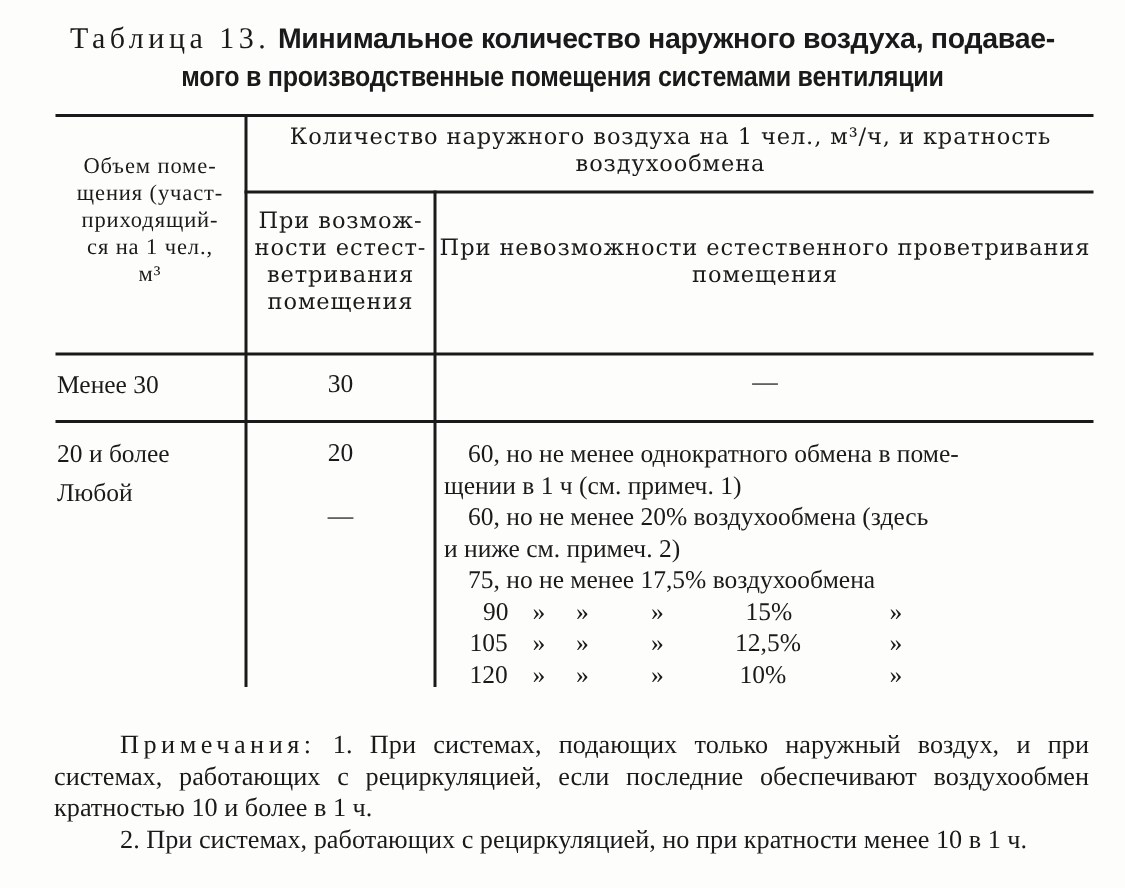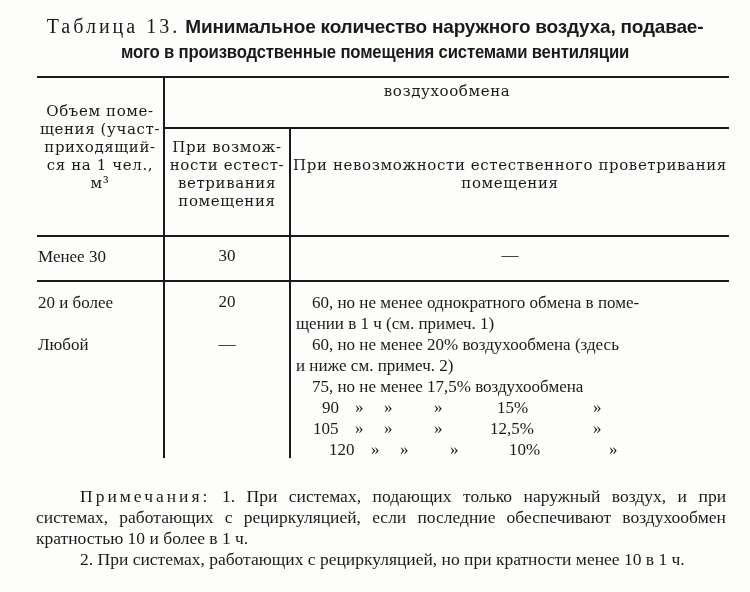--- a/index.html
+++ b/index.html
@@ -39,29 +39,30 @@
   <div class="bold" style="display:block;">мого в производственные помещения системами вентиляции</div>
 </div>
 
 <div class="hline" style="left:37px; top:76px; width:692px;"></div>
 <div class="hline" style="left:163px; top:127px; width:566px;"></div>
 <div class="hline" style="left:37px; top:235px; width:692px;"></div>
 <div class="hline" style="left:37px; top:280px; width:692px;"></div>
 <div class="vline" style="left:163px; top:76px; height:382px;"></div>
 <div class="vline" style="left:289px; top:127px; height:331px;"></div>
 
-<div class="cell" style="left:37px; top:102px; width:126px;">
+<div class="cell" style="left:37px; top:102px; width:126px;font-family:Liberation Serif, serif;">
   <div>Объем поме-</div>
   <div>щения (участ-</div>
   <div>приходящий-</div>
   <div>ся на 1 чел.,</div>
   <div>м³</div>
 </div>
 
 <div class="cell" style="left:165px; top:82px; width:564px;">
+  <div>Количество наружного воздуха на 1 чел., м³/ч, и кратность</div>
   <div>воздухообмена</div>
 </div>
 
 <div class="cell" style="left:165px; top:138px; width:124px;">
   <div>При возмож-</div>
   <div>ности естест-</div>
   <div>ветривания</div>
   <div>помещения</div>
 </div>
 
@@ -74,21 +75,21 @@
 <div class="num" style="left:165px; top:246px; width:124px;">30</div>
 <div class="num" style="left:291px; top:245px; width:438px;">—</div>
 
 <div class="body-txt" style="left:38px; top:292px;">20 и более</div>
 <div class="num" style="left:165px; top:292px; width:124px;">20</div>
 <div class="body-txt" style="left:296px; top:292px; width:430px;">
   <div style="text-indent:16px;">60, но не менее однократного обмена в поме-</div>
   <div>щении в 1 ч (см. примеч. 1)</div>
 </div>
 
-<div class="body-txt" style="left:38px; top:334px;">Любой</div>
+<div class="body-txt" style="left:38px; top:318px;">Любой</div>
 <div class="num" style="left:165px; top:334px; width:124px;">—</div>
 <div class="body-txt" style="left:296px; top:334px; width:430px;">
   <div style="text-indent:16px;">60, но не менее 20% воздухообмена (здесь</div>
   <div>и ниже см. примеч. 2)</div>
   <div style="text-indent:16px;">75, но не менее 17,5% воздухообмена</div>
 </div>
 
 <div class="qrow" style="left:0; top:398px; width:750px; height:20px;">
   <span style="left:322px;">90</span>
   <span style="left:355px;">»</span>
@@ -98,21 +99,21 @@
   <span style="left:593px;">»</span>
 </div>
 <div class="qrow" style="left:0; top:419px; width:750px; height:20px;text-align:center;">
   <span style="left:313px;">105</span>
   <span style="left:355px;">»</span>
   <span style="left:384px;">»</span>
   <span style="left:434px;">»</span>
   <span style="left:490px;">12,5%</span>
   <span style="left:593px;">»</span>
 </div>
-<div class="qrow" style="left:16px; top:440px; width:653px; height:20px;">
+<div class="qrow" style="left:0; top:440px; width:653px; height:20px;">
   <span style="left:313px;">120</span>
   <span style="left:355px;">»</span>
   <span style="left:384px;">»</span>
   <span style="left:434px;">»</span>
   <span style="left:493px;font-family:Liberation Serif, serif;">10%</span>
   <span style="left:593px;">»</span>
 </div>
 
 <div class="notes" style="left:36px; width:690px;">
   <p style="text-indent:44px;">

